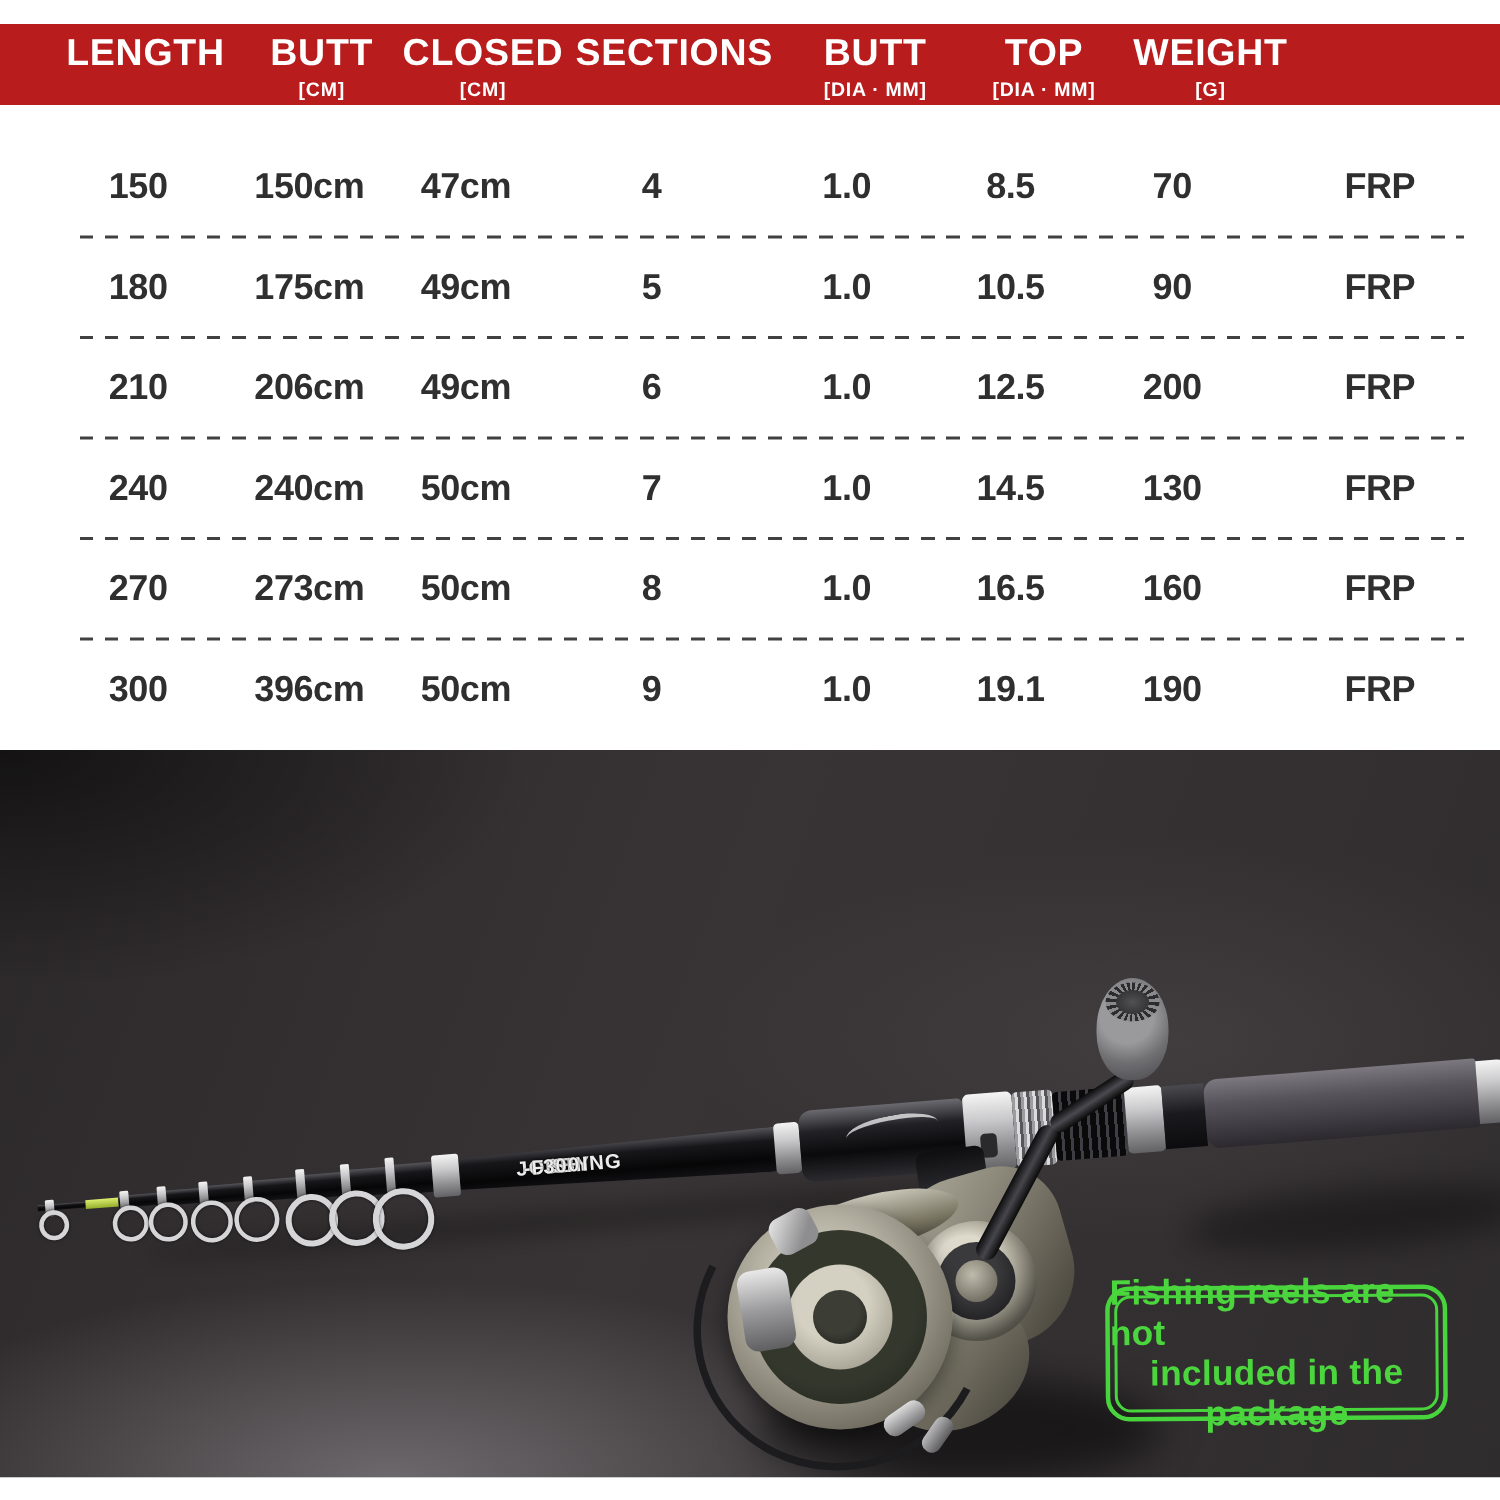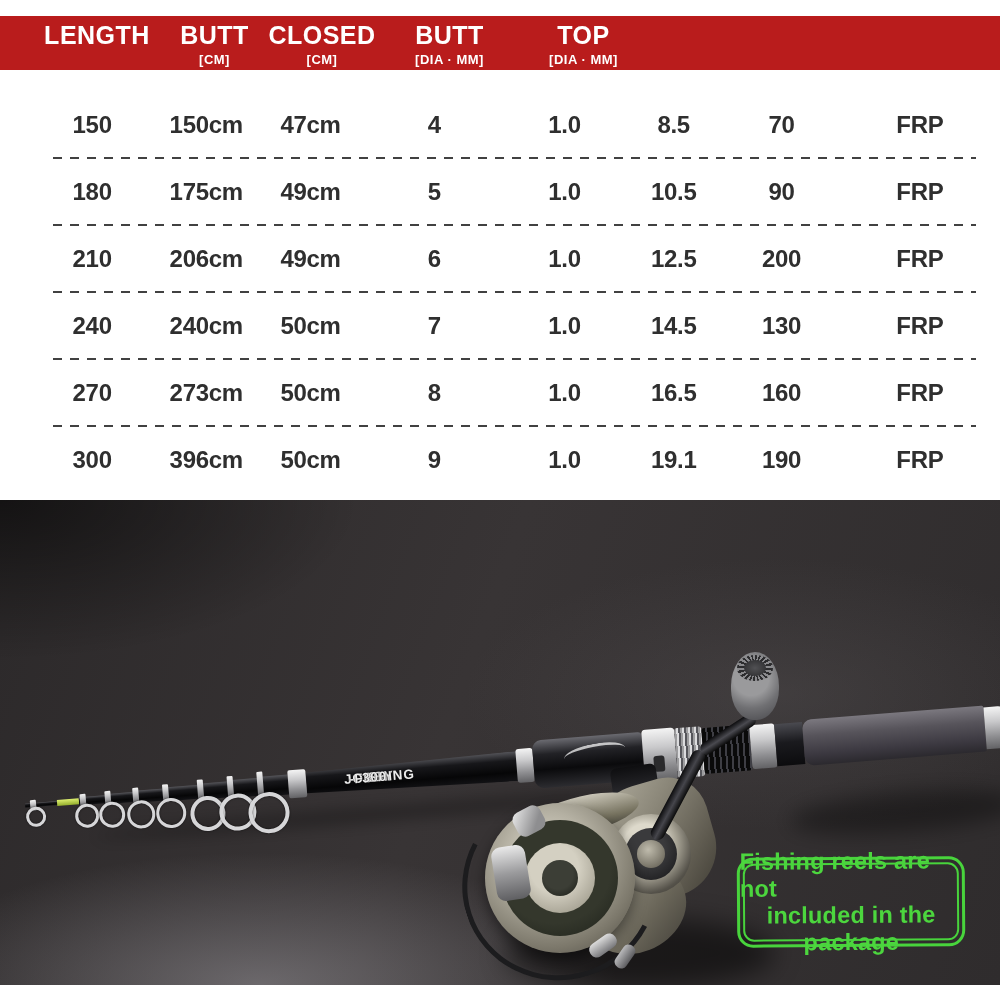--- a/index.html
+++ b/index.html
@@ -153,26 +153,34 @@
       </div>
       <div class="th">
         <span class="th-main">BUTT</span>
         <span class="th-sub">[CM]</span>
       </div>
       <div class="th">
         <span class="th-main">CLOSED</span>
         <span class="th-sub">[CM]</span>
       </div>
       <div class="th">
+        <span class="th-main">SECTIONS</span>
+        <span class="th-sub"></span>
+      </div>
+      <div class="th">
         <span class="th-main">BUTT</span>
         <span class="th-sub">[DIA · MM]</span>
       </div>
       <div class="th">
         <span class="th-main">TOP</span>
         <span class="th-sub">[DIA · MM]</span>
+      </div>
+      <div class="th">
+        <span class="th-main">WEIGHT</span>
+        <span class="th-sub">[G]</span>
       </div>
     </div>
 
     <div class="tbody">
       <div class="tr">
         <span class="td">150</span>
         <span class="td">150cm</span>
         <span class="td">47cm</span>
         <span class="td">4</span>
         <span class="td">1.0</span>

